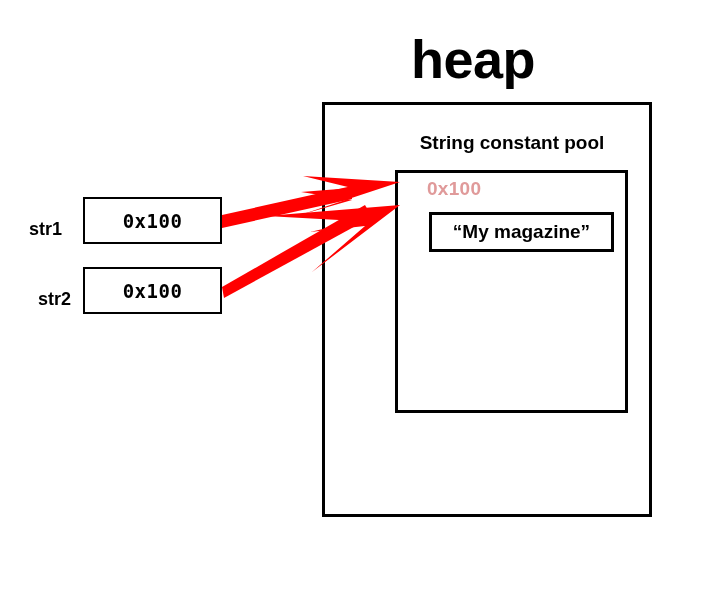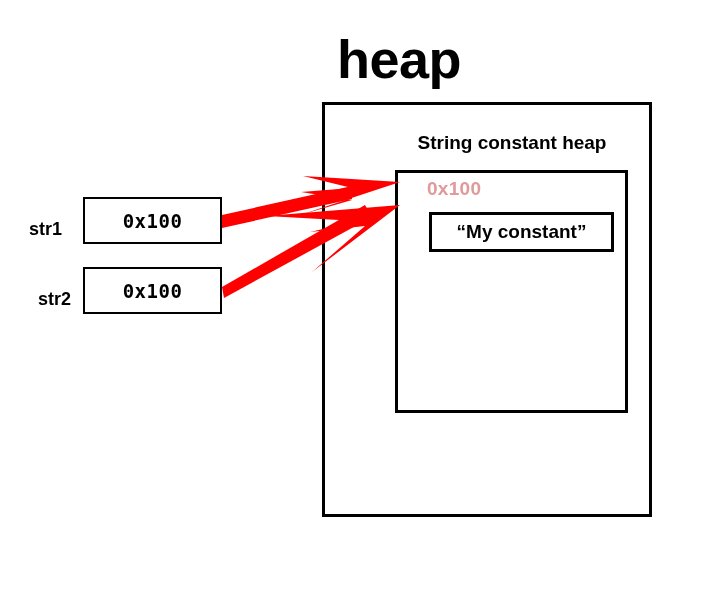--- a/index.html
+++ b/index.html
@@ -14,24 +14,24 @@
     position: relative;
     width: 701px;
     height: 595px;
     background: #ffffff;
     overflow: hidden;
   }
   .abs { position: absolute; }
 
   
   #heap-title {
-    left: 337px;
+    left: 307px;
     top: 28px;
     width: 332px;
-    text-align: left;
+    text-align: center;
     font-size: 54px;
     font-weight: bold;
     line-height: 62px;
     color: #000000;
     letter-spacing: -0.5px;
   }
 
   
   #heap-box {
     left: 322px;
@@ -131,28 +131,28 @@
 </style>
 </head>
 <body>
 
 <div id="canvas">
 
   <div class="abs" id="heap-title">heap</div>
 
   <div class="abs" id="heap-box"></div>
 
-  <div class="abs" id="pool-label">String constant heap</div>
+  <div class="abs" id="pool-label">String constant pool</div>
 
   <div class="abs" id="pool-box"></div>
 
   <div class="abs" id="pool-address">0x100</div>
 
   <div class="abs" id="magazine-box">
-    <span id="magazine-text">“My constant”</span>
+    <span id="magazine-text">“My magazine”</span>
   </div>
 
   <div class="abs var-label" id="str1-label">str1</div>
   <div class="abs var-box" id="str1-box">
     <span class="var-value">0x100</span>
   </div>
 
   <div class="abs var-label" id="str2-label">str2</div>
   <div class="abs var-box" id="str2-box">
     <span class="var-value">0x100</span>

